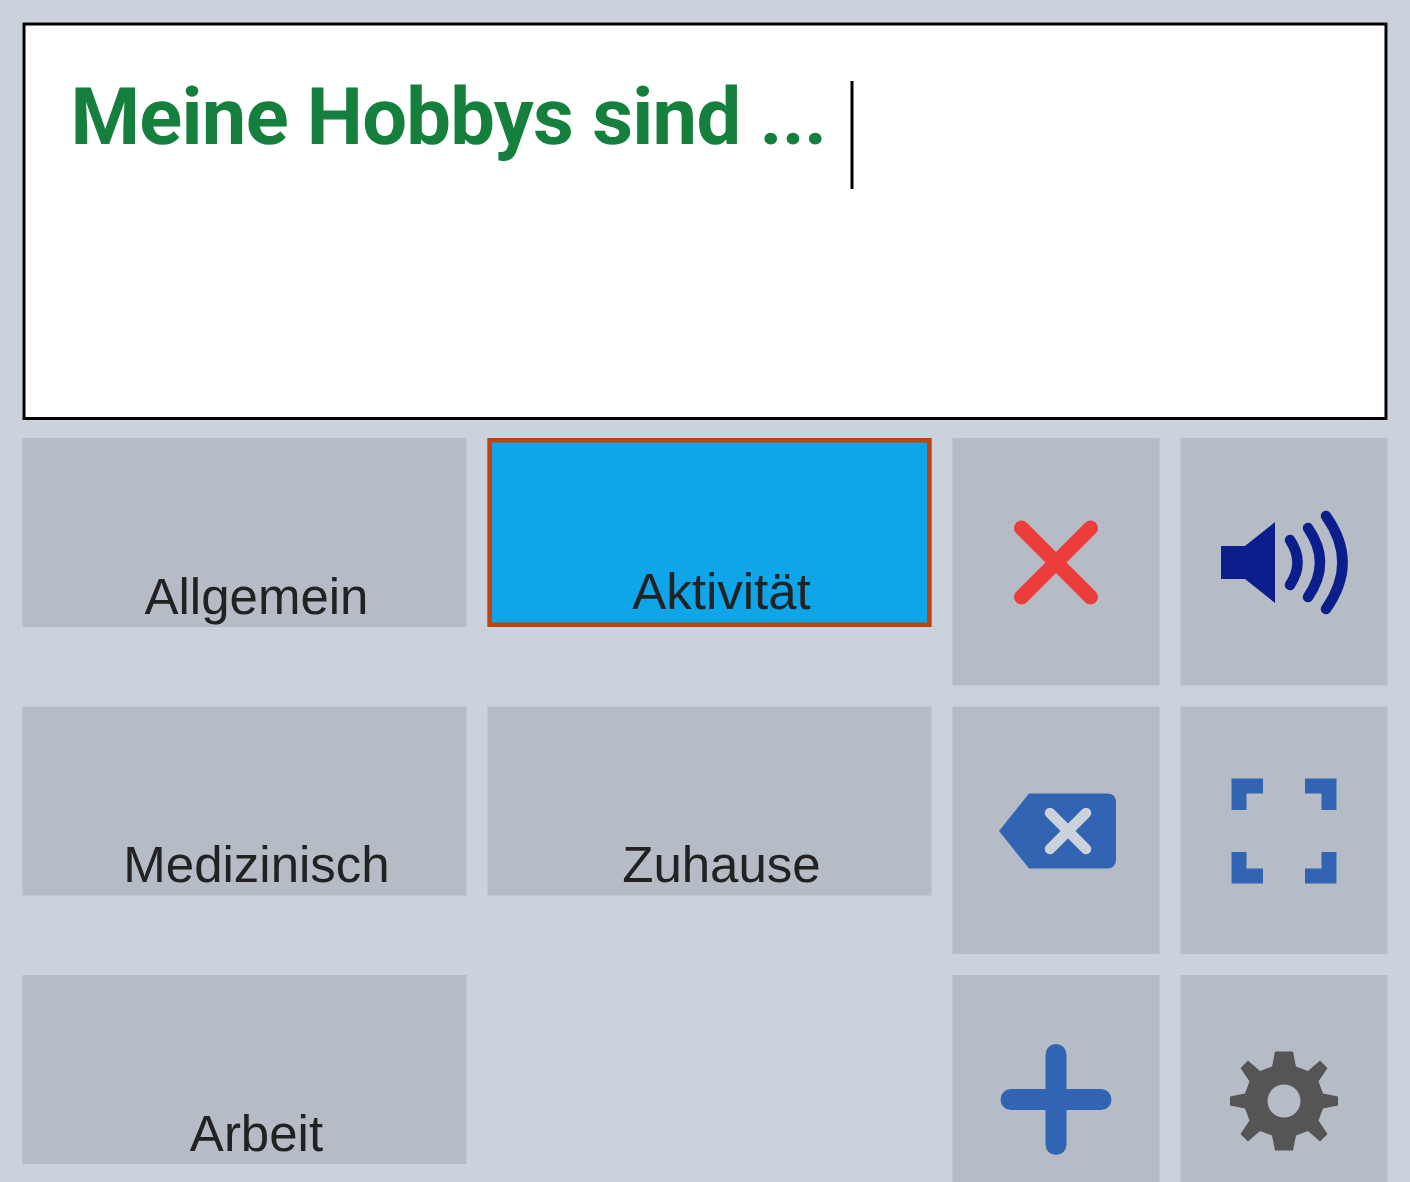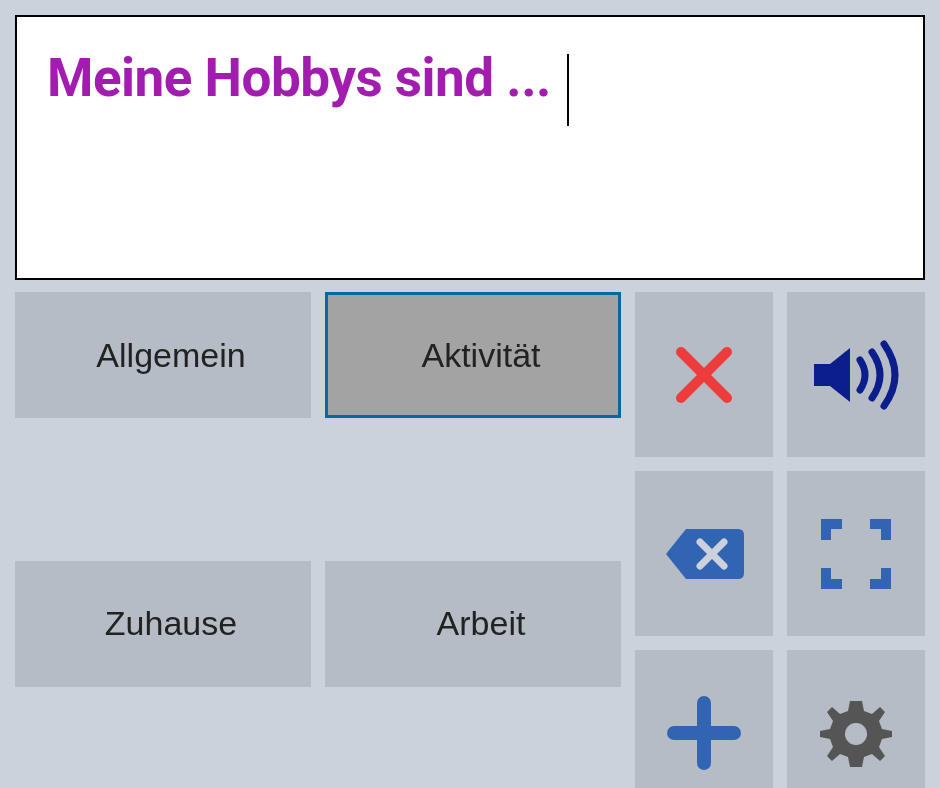--- a/index.html
+++ b/index.html
@@ -21,21 +21,21 @@
     border: 2px solid #000;
     margin: 15px 15px 12px 15px;
     height: 265px;
     padding: 30px 30px;
     position: relative;
   }
   
   .text-content {
     font-size: 53px;
     font-weight: 700;
-    color: #a21caf;
+    color: #15803d;
     letter-spacing: -0.5px;
   }
   
   .cursor {
     display: inline-block;
     width: 2px;
     height: 72px;
     background: #000;
     vertical-align: middle;
     margin-left: 12px;
@@ -58,28 +58,28 @@
   
   .category-btn {
     background: #b6bcc6;
     border: none;
     height: 126px;
     font-size: 34px;
     font-weight: 400;
     color: #222;
     cursor: pointer;
     display: flex;
-    align-items: center;
+    align-items: flex-end;
     justify-content: center;
     padding-left: 16px;
   }
   
   .category-btn.selected {
-    border: 3px solid #0369a1;
-    background: #a3a3a3;
+    border: 3px solid #c2410c;
+    background: #0ea5e9;
   }
   
   .action-grid {
     display: grid;
     grid-template-columns: 1fr 1fr;
     gap: 14px;
     width: 290px;
   }
   
   .action-btn {
@@ -105,20 +105,23 @@
 </div>
 
 <div class="grid-area">
 
   <div class="category-grid">
     <button class="category-btn">
       <span>Allgemein</span>
     </button>
     <button class="category-btn selected">
       <span>Aktivität</span>
+    </button>
+    <button class="category-btn">
+      <span>Medizinisch</span>
     </button>
     <button class="category-btn">
       <span>Zuhause</span>
     </button>
     <button class="category-btn">
       <span>Arbeit</span>
     </button>
   </div>
 
   <div class="action-grid">

